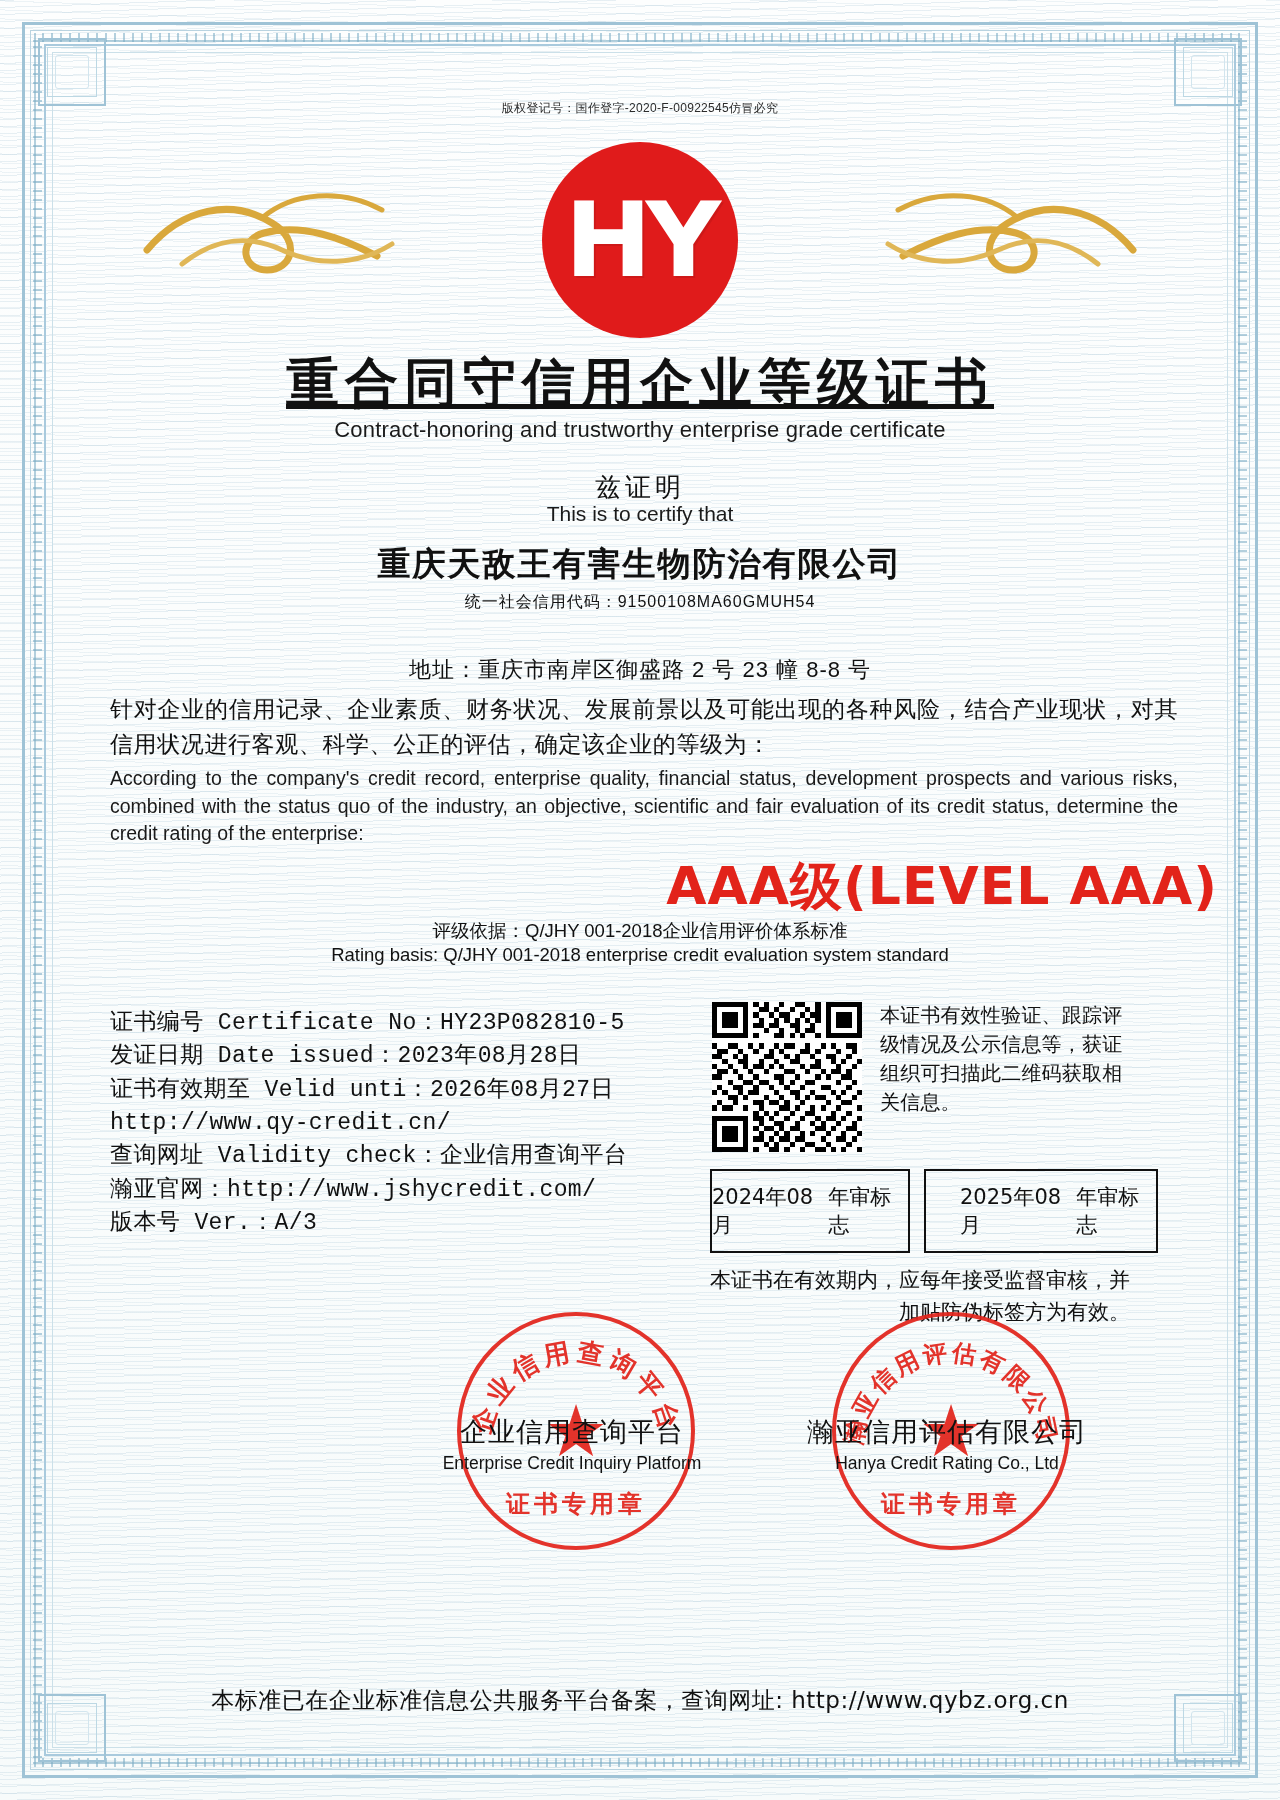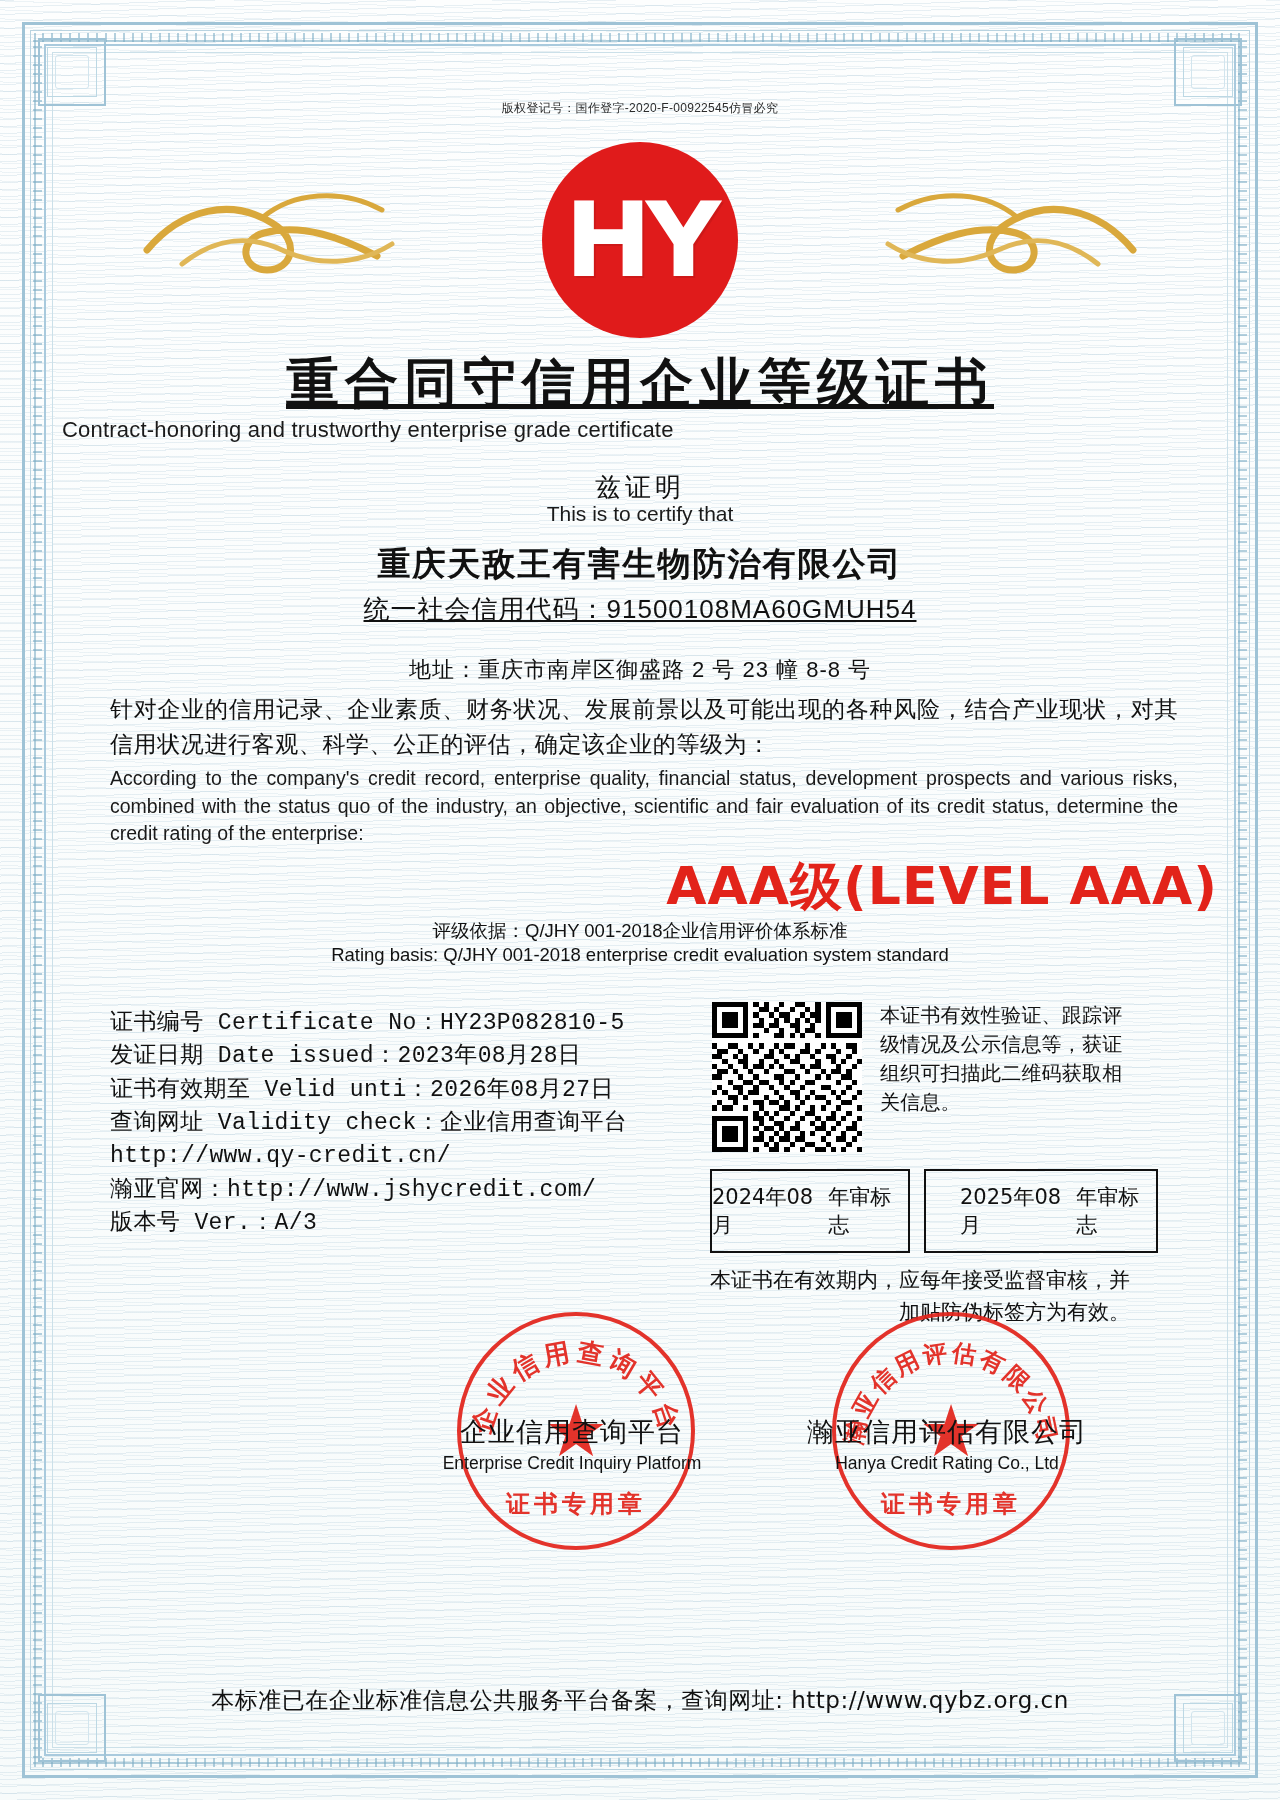--- a/index.html
+++ b/index.html
@@ -67,39 +67,39 @@
     text-shadow:2px 2px 0 rgba(0,0,0,.08);
   }
 
   .title-cn{
     position:absolute;top:286px;left:0;right:0;text-align:center;
     font-size:53px;font-weight:bold;color:#111;letter-spacing:6px;
     font-family:"DejaVu Sans",sans-serif;
     text-decoration:underline;
   }
   .title-en{
-    position:absolute;top:355px;left:0;right:0;
+    position:absolute;top:355px;left:0;right:0;text-align:center;
     font-size:22px;color:#1a1a1a;letter-spacing:.2px;
   }
   .certify-cn{
     position:absolute;top:400px;left:0;right:0;text-align:center;
     font-size:26px;color:#111;letter-spacing:4px;margin-top:8px;
   }
   .certify-en{
     position:absolute;top:440px;left:0;right:0;text-align:center;
     font-size:21px;color:#1a1a1a;
   }
   .company{
     position:absolute;top:480px;left:0;right:0;text-align:center;
     font-size:33px;font-weight:bold;color:#111;letter-spacing:2px;
     font-family:"DejaVu Sans",sans-serif;
   }
   .usci{
     position:absolute;top:530px;left:0;right:0;text-align:center;
-    font-size:26px;color:#111;letter-spacing:1px;text-decoration:underline;
+    font-size:16px;color:#111;letter-spacing:1px;
   }
   .addr{
     position:absolute;top:562px;left:0;right:0;text-align:center;
     font-size:22px;color:#111;letter-spacing:1px;margin-top:31px;
   }
 
   .para{
     position:absolute;top:630px;left:48px;right:40px;
   }
   .para .cn{
@@ -250,22 +250,22 @@
     </div>
 
     <div class="level">AAA级(LEVEL AAA)</div>
     <div class="basis-cn">评级依据：Q/JHY 001-2018企业信用评价体系标准</div>
     <div class="basis-en">Rating basis: Q/JHY 001-2018 enterprise credit evaluation system standard</div>
 
     <div class="details">
       <div class="line">证书编号 Certificate No：HY23P082810-5</div>
       <div class="line">发证日期 Date issued：2023年08月28日</div>
       <div class="line">证书有效期至 Velid unti：2026年08月27日</div>
+      <div class="line">http://www.qy-credit.cn/</div>
       <div class="line">查询网址 Validity check：企业信用查询平台</div>
-      <div class="line">http://www.qy-credit.cn/</div>
       <div class="line">瀚亚官网：http://www.jshycredit.com/</div>
       <div class="line">版本号 Ver.：A/3</div>
     </div>
 
     <div class="qr-area">
       <div class="qr">
         <svg width="150" height="150" viewBox="0 0 29 29" shape-rendering="crispEdges">
           <rect width="29" height="29" fill="#ffffff"></rect>
           <g fill="#000000">
             <rect x="0" y="0" width="7" height="1"></rect>

